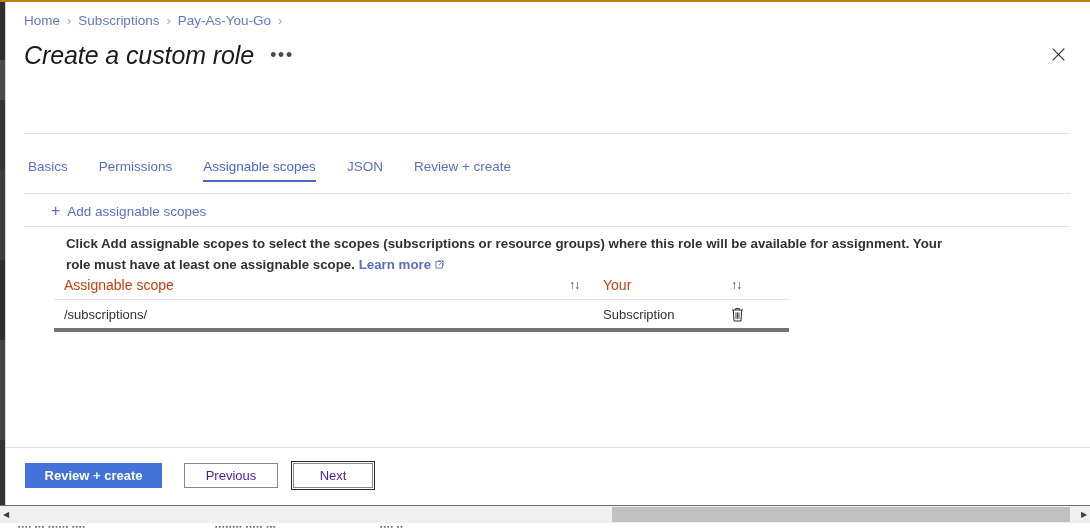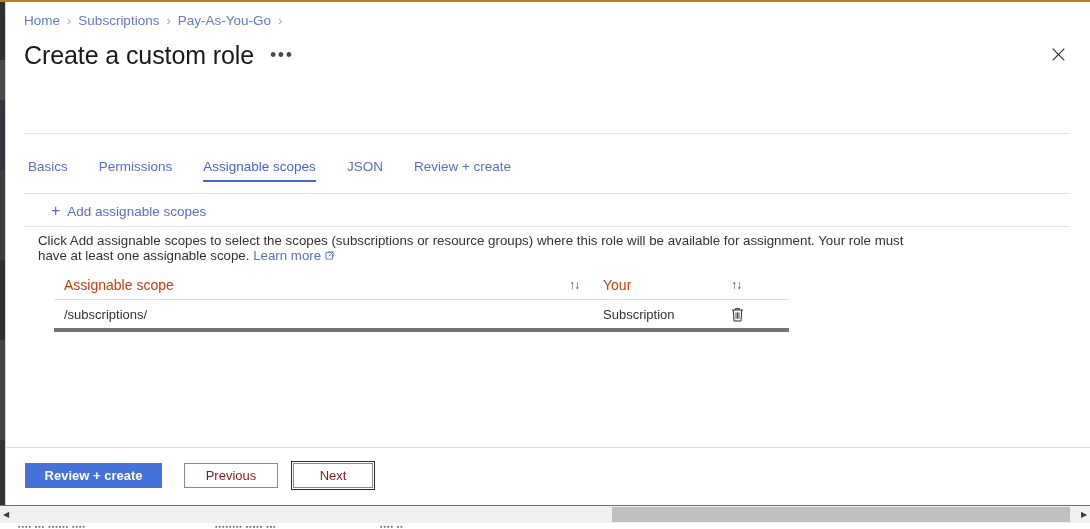--- a/index.html
+++ b/index.html
@@ -76,20 +76,21 @@
     font-size: 13px;
   }
 
   
   #title-row {
     position: absolute;
     top: 36px;
     left: 18px;
     display: flex;
     align-items: baseline;
+    font-style: italic;
   }
   #page-title {
     font-size: 25px;
     font-weight: 400;
     color: #1b1a19;
     letter-spacing: -0.1px;
     line-height: 34px;
   }
   #title-more {
     margin-left: 16px;
@@ -192,25 +193,26 @@
     font-size: 13.5px;
     color: #5a6fc0;
   }
 
   #divider-command { top: 224px; }
 
   
   #description {
     position: absolute;
     top: 231px;
-    left: 32px;
+    left: 60px;
     width: 890px;
     font-size: 13.3px;
-    line-height: 15px;
+    line-height: 21px;
     color: #323130;
+    font-weight: bold;
   }
   #learn-more-link {
     color: #5a6fc0;
     cursor: pointer;
     text-decoration: none;
   }
   .ext-icon {
     display: inline-block;
     width: 9px;
     height: 9px;
@@ -292,21 +294,21 @@
   .btn {
     height: 25px;
     font-size: 13px;
     font-family: "Liberation Sans", sans-serif;
     display: flex;
     align-items: center;
     justify-content: center;
     cursor: pointer;
     background: #ffffff;
     border: 1px solid #8a8886;
-    color: #7f1d1d;
+    color: #4c1d95;
     padding: 0 12px;
   }
   #btn-review {
     background: #4472d8;
     border: 1px solid #4472d8;
     color: #ffffff;
     font-weight: bold;
     width: 137px;
     margin-right: 22px;
   }

